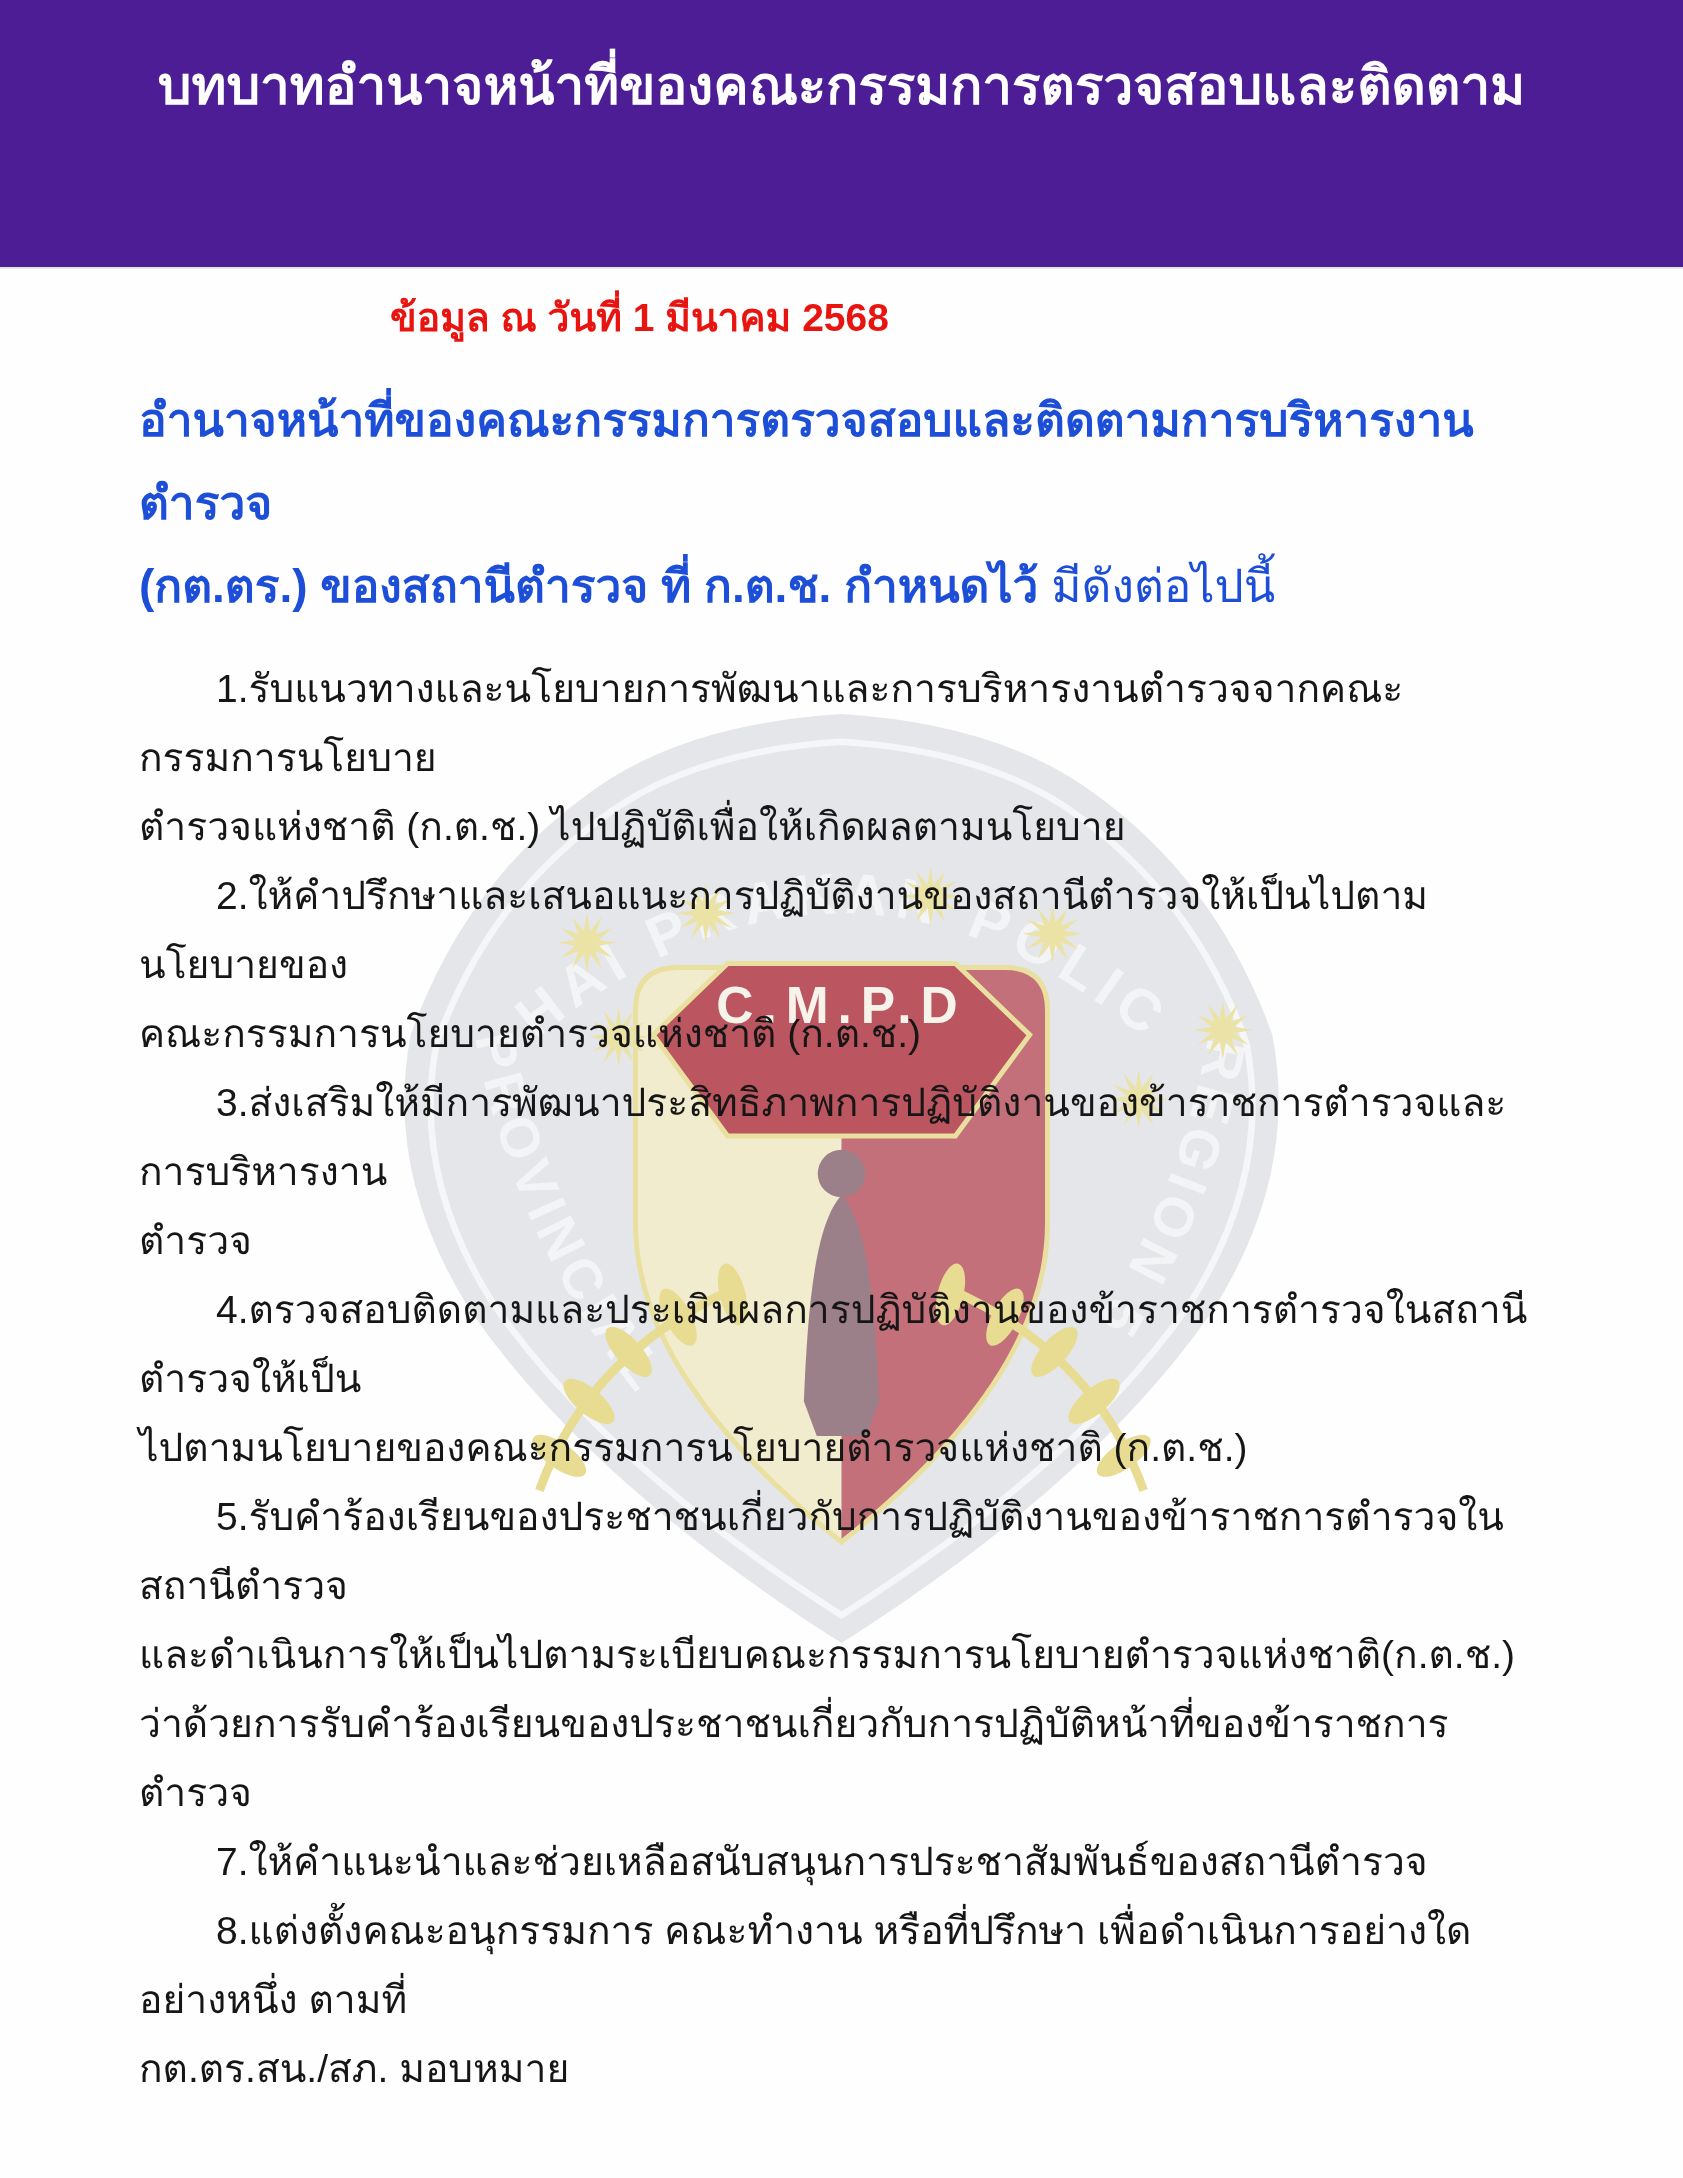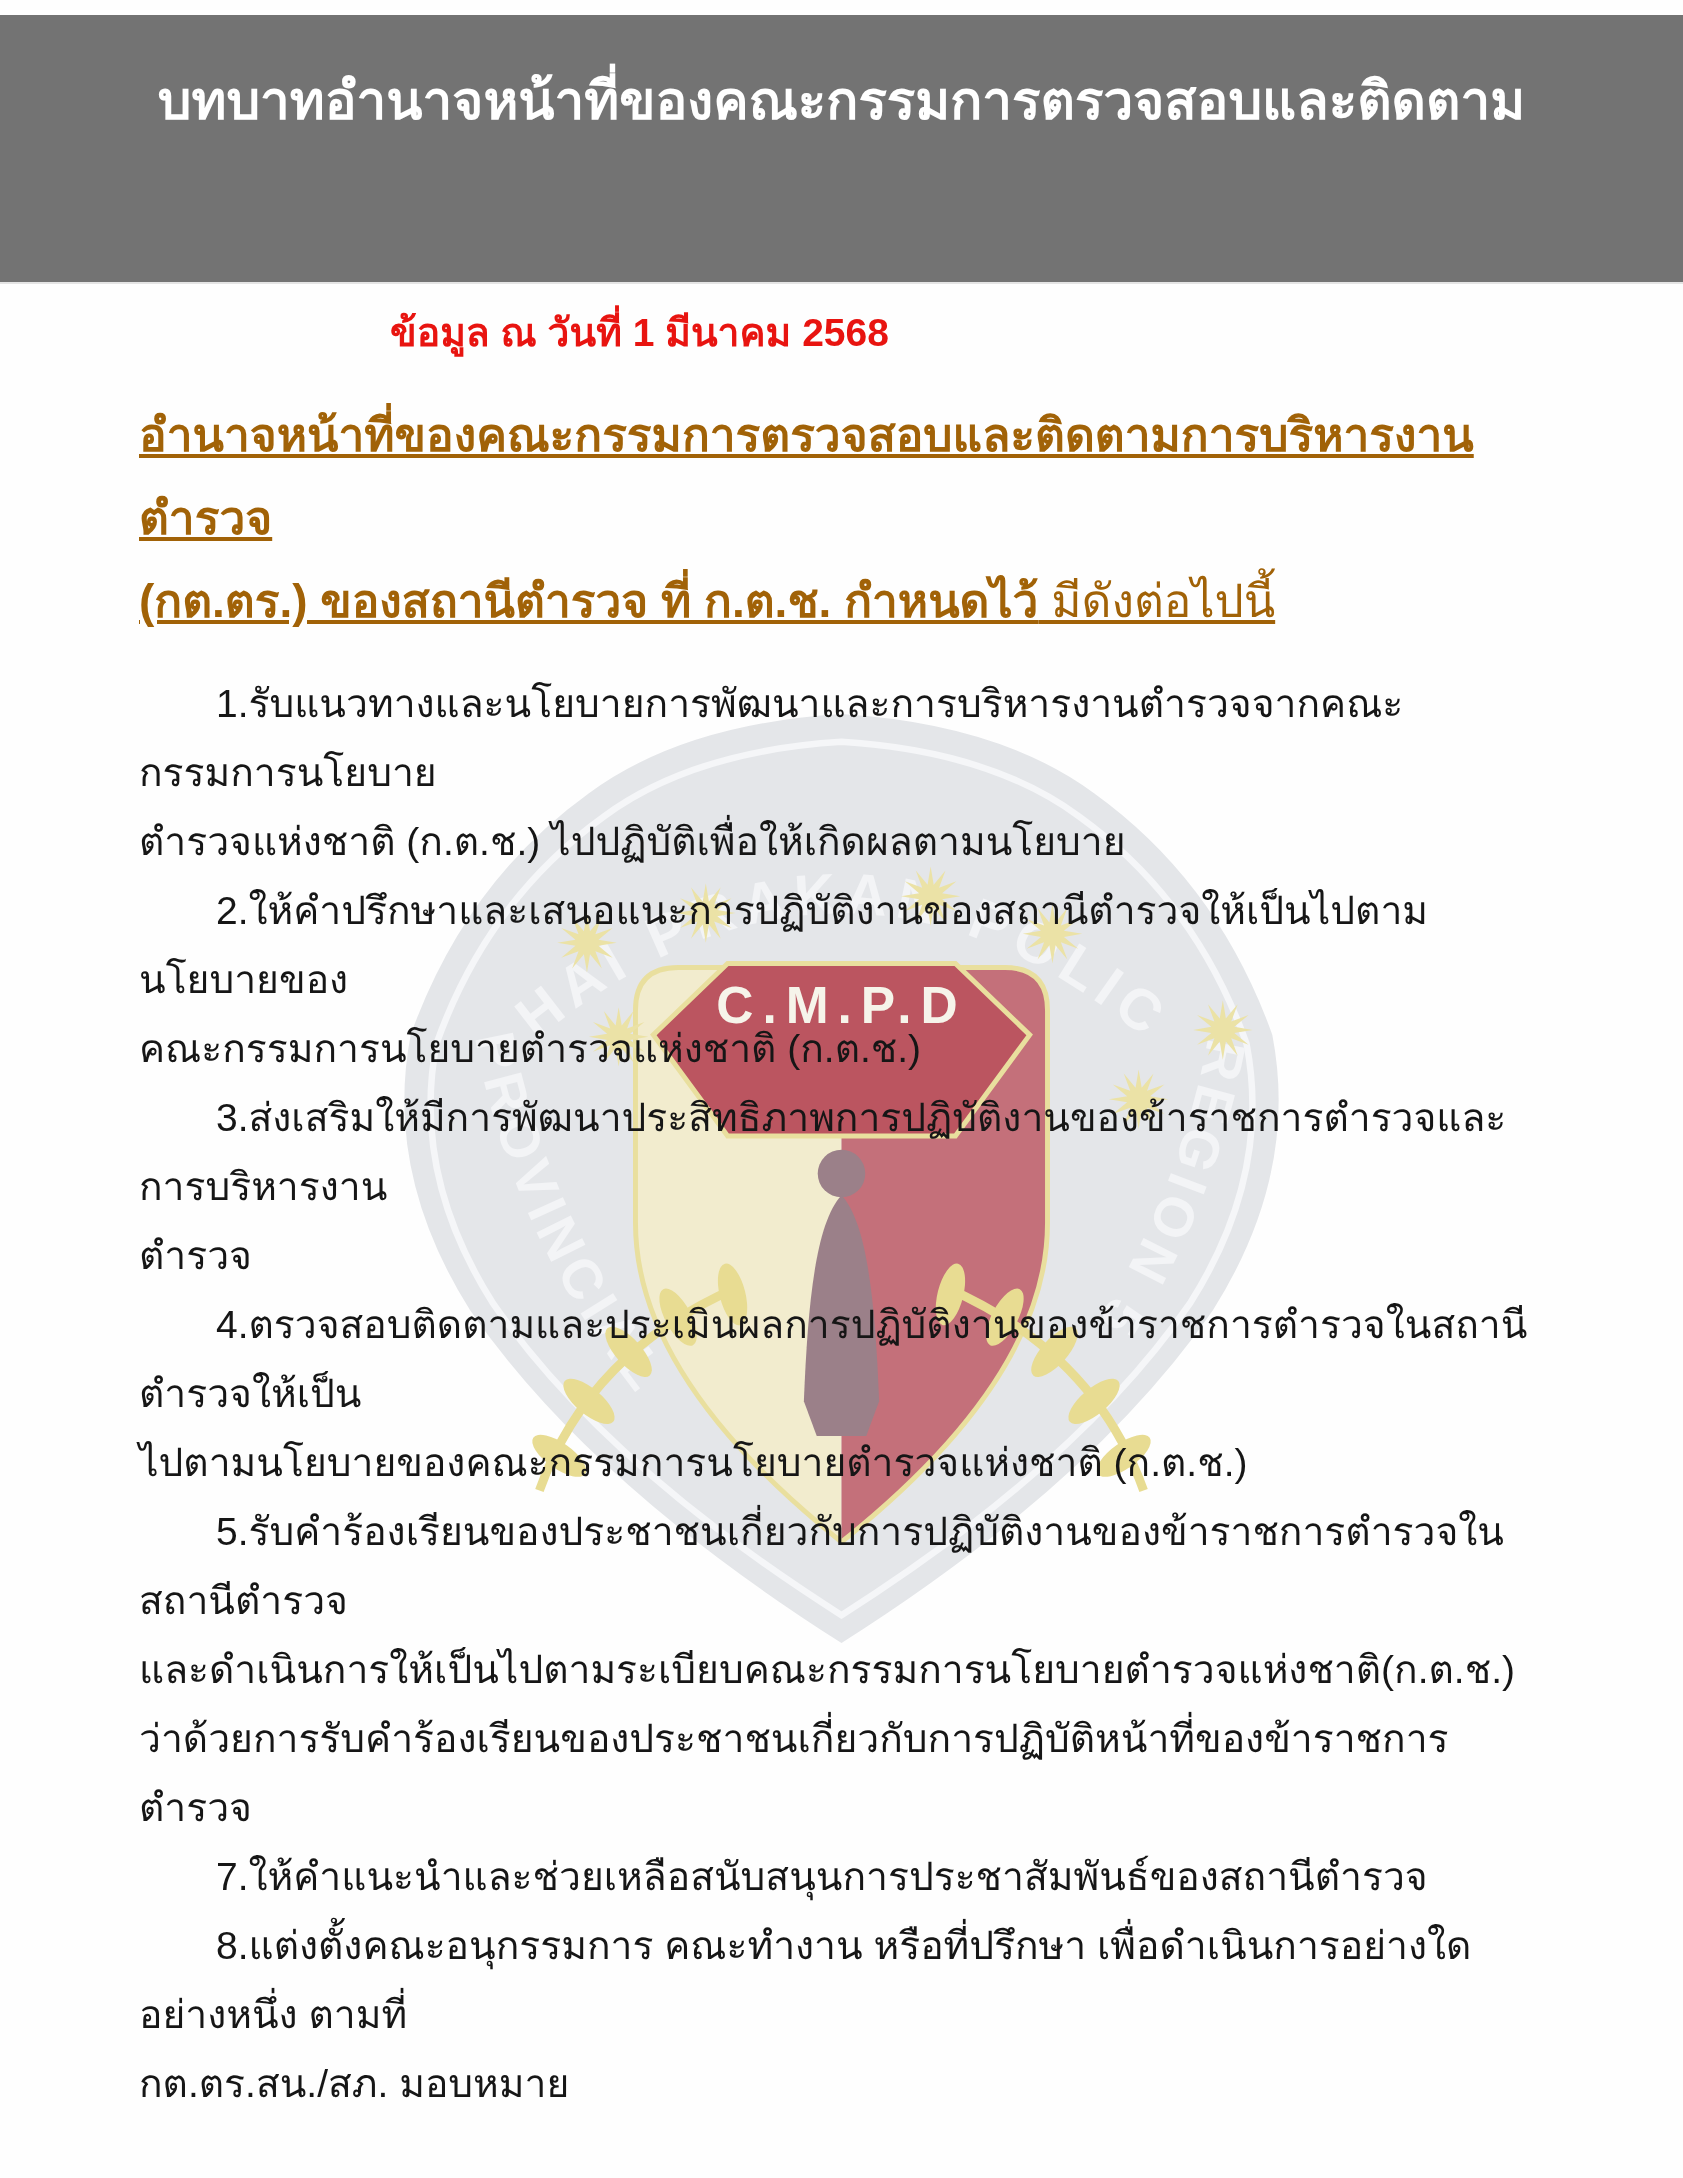--- a/index.html
+++ b/index.html
@@ -33,21 +33,21 @@
 
   
   .date-note{
     margin:26px 404px 0 0;text-align:right;
     color:#e81410;font-weight:bold;font-size:39px;line-height:46px;
   }
 
   
   .heading{
     margin:38px 149px 0 139px;
-    font-size:46px;line-height:83px;font-weight:normal;color:#a16207;text-decoration:underline;
+    font-size:46px;line-height:83px;font-weight:normal;color:#1d4ed8;
   }
   .heading .hd-bold{font-weight:bold;white-space:pre-line;}
   .heading .hd-reg{font-weight:normal;}
 
   
   .items{
     margin:26px 139px 0 139px;
     font-size:39px;line-height:69px;color:#161616;
   }
   .items p{margin:0;text-indent:77px;white-space:pre-line;}
@@ -116,21 +116,21 @@
       <ellipse cx="755" cy="755" rx="13" ry="32" transform="rotate(55 755 755)"></ellipse>
       <ellipse cx="725" cy="700" rx="13" ry="32" transform="rotate(50 725 700)"></ellipse>
       <ellipse cx="685" cy="650" rx="13" ry="32" transform="rotate(42 685 650)"></ellipse>
       <ellipse cx="635" cy="615" rx="13" ry="32" transform="rotate(28 635 615)"></ellipse>
       <ellipse cx="580" cy="592" rx="13" ry="32" transform="rotate(14 580 592)"></ellipse>
     </g>
   </svg>
 
   <div class="content-layer">
 
-    <header class="banner" style="background: #737373; margin-top: 15px;">
+    <header class="banner" style="background: #4c1d95;">
       <div class="banner-line">บทบาทอำนาจหน้าที่ของคณะกรรมการตรวจสอบและติดตาม</div>
     </header>
 
     <p class="date-note" style="color: rgb(232, 20, 16); text-align: center;">ข้อมูล ณ วันที่ 1 มีนาคม 2568</p>
 
     <h1 class="heading"><span class="hd-bold">อำนาจหน้าที่ของคณะกรรมการตรวจสอบและติดตามการบริหารงานตำรวจ
 (กต.ตร.) ของสถานีตำรวจ ที่ ก.ต.ช. กำหนดไว้</span><span class="hd-reg"> มีดังต่อไปนี้</span></h1>
 
     <main class="items" style="color: rgb(22, 22, 22);">
         <p>1.รับแนวทางและนโยบายการพัฒนาและการบริหารงานตำรวจจากคณะกรรมการนโยบาย

